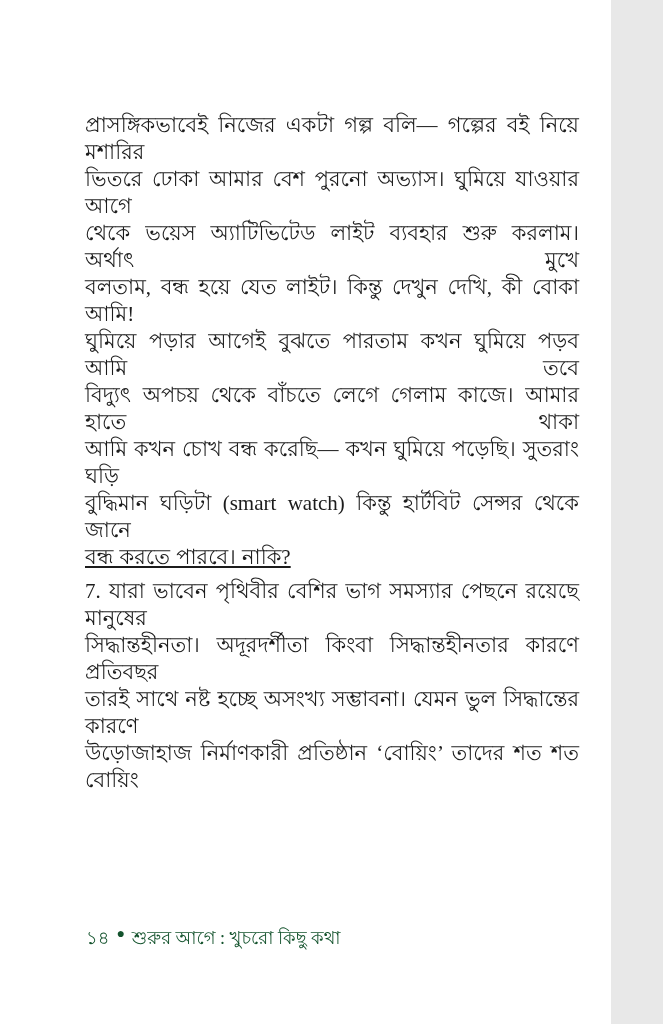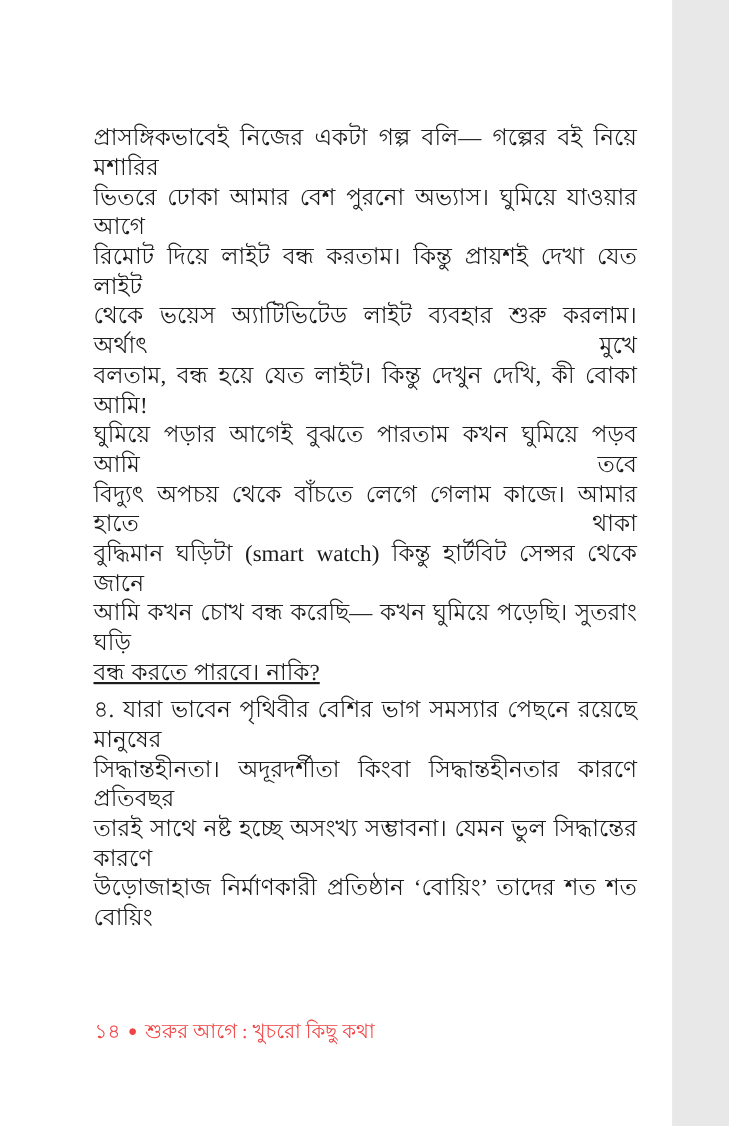--- a/index.html
+++ b/index.html
@@ -35,57 +35,56 @@
   }
   .line.last {
     text-align-last: left;
     text-decoration: underline;
   }
   .footer {
     position: absolute;
     left: 86px;
     top: 926px;
     width: 494px;
-    color: #ef4444;
+    color: #14532d;
     font-size: 18px;
     line-height: 24px;
     display: flex;
-    align-items: center;
+    align-items: flex-start;
     gap: 7px;
     white-space: nowrap;
   }
   .footer .dot {
     font-size: 14px;
     line-height: 1;
     position: relative;
     top: 1px;
   }
 </style>
 </head>
 <body>
 
 <div class="page">
 
   <div class="text-block">
 
     <div class="para">
       <div class="line">প্রাসঙ্গিকভাবেই নিজের একটা গল্প বলি— গল্পের বই নিয়ে মশারির</div>
       <div class="line">ভিতরে ঢোকা আমার বেশ পুরনো অভ্যাস। ঘুমিয়ে যাওয়ার আগে</div>
-      <div class="line">রিমোট দিয়ে লাইট বন্ধ করতাম। কিন্তু প্রায়শই দেখা যেত লাইট</div>
       <div class="line">থেকে ভয়েস অ্যাটিভিটেড লাইট ব্যবহার শুরু করলাম। অর্থাৎ মুখে</div>
       <div class="line">বলতাম, বন্ধ হয়ে যেত লাইট। কিন্তু দেখুন দেখি, কী বোকা আমি!</div>
       <div class="line">ঘুমিয়ে পড়ার আগেই বুঝতে পারতাম কখন ঘুমিয়ে পড়ব আমি তবে</div>
       <div class="line">বিদ্যুৎ অপচয় থেকে বাঁচতে লেগে গেলাম কাজে। আমার হাতে থাকা</div>
+      <div class="line">আমি কখন চোখ বন্ধ করেছি— কখন ঘুমিয়ে পড়েছি। সুতরাং ঘড়ি</div>
       <div class="line">বুদ্ধিমান ঘড়িটা (smart watch) কিন্তু হার্টবিট সেন্সর থেকে জানে</div>
-      <div class="line">আমি কখন চোখ বন্ধ করেছি— কখন ঘুমিয়ে পড়েছি। সুতরাং ঘড়ি</div>
       <div class="line last">বন্ধ করতে পারবে। নাকি?</div>
     </div>
 
     <div class="para">
-      <div class="line">৪. যারা ভাবেন পৃথিবীর বেশির ভাগ সমস্যার পেছনে রয়েছে মানুষের</div>
+      <div class="line">7. যারা ভাবেন পৃথিবীর বেশির ভাগ সমস্যার পেছনে রয়েছে মানুষের</div>
       <div class="line">সিদ্ধান্তহীনতা। অদূরদর্শীতা কিংবা সিদ্ধান্তহীনতার কারণে প্রতিবছর</div>
       <div class="line">তারই সাথে নষ্ট হচ্ছে অসংখ্য সম্ভাবনা। যেমন ভুল সিদ্ধান্তের কারণে</div>
       <div class="line">উড়োজাহাজ নির্মাণকারী প্রতিষ্ঠান ‘বোয়িং’ তাদের শত শত বোয়িং</div>
 
     </div>
 
   </div>
 
   <div class="footer">
     <span>১৪</span>

